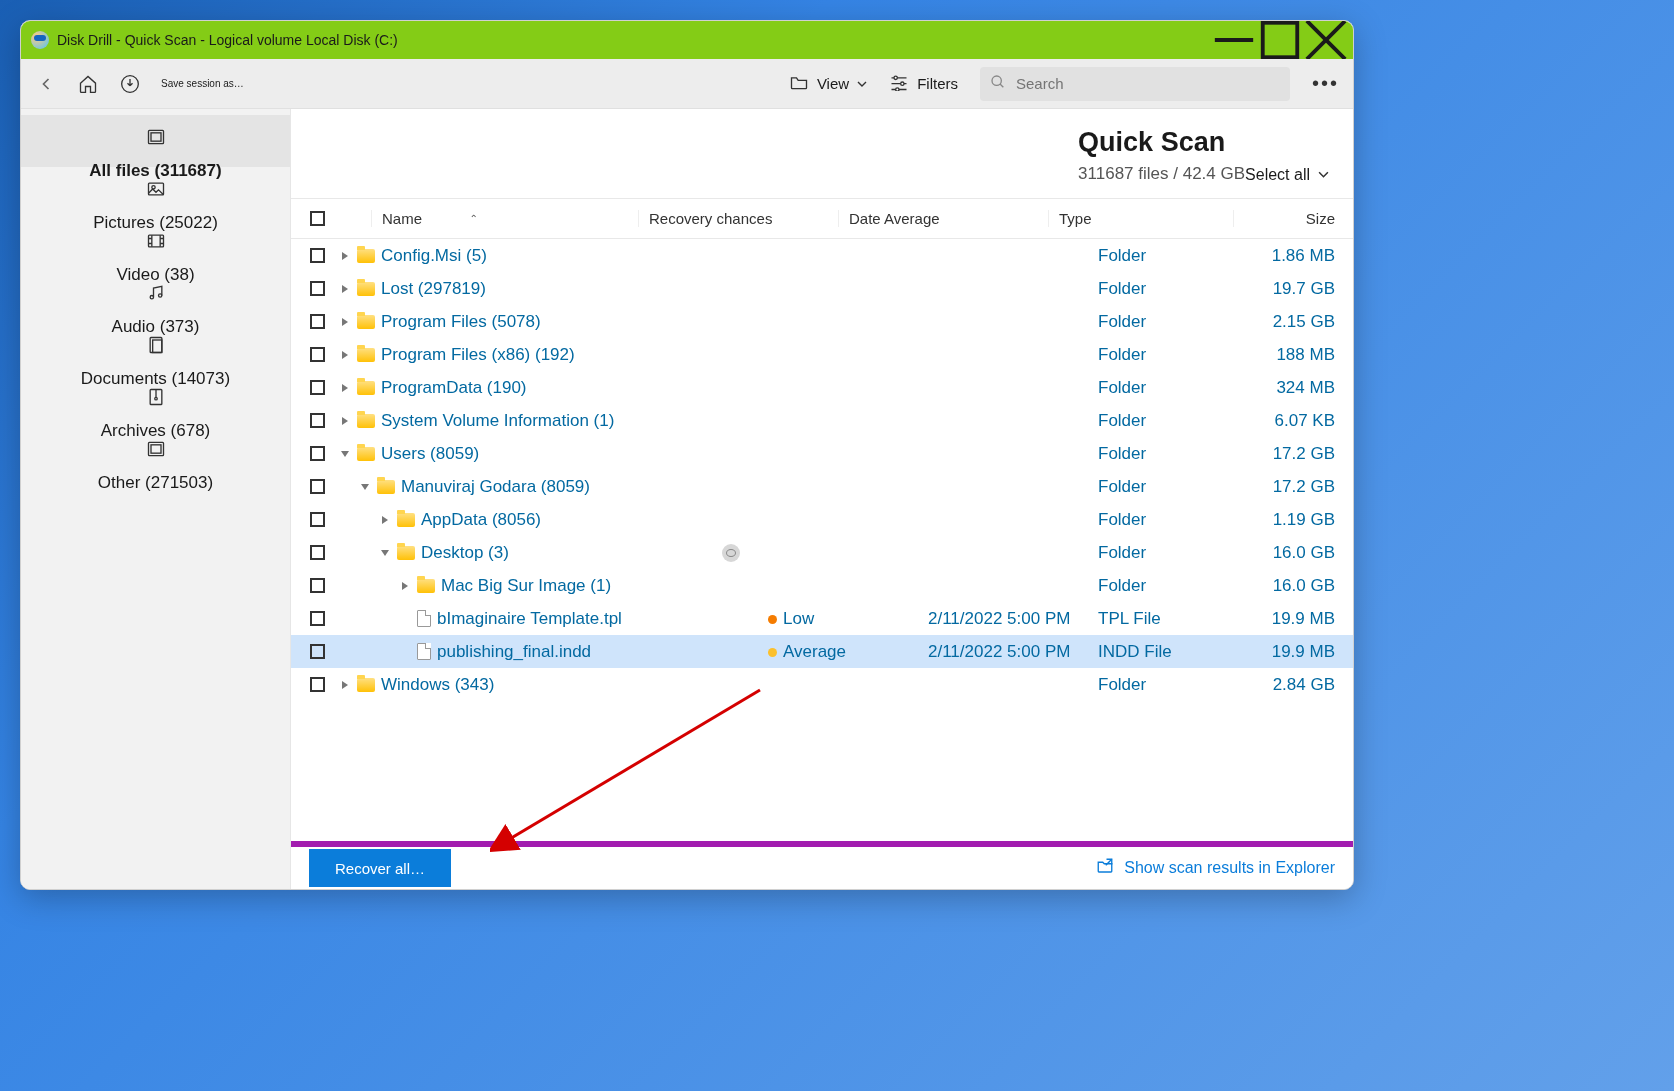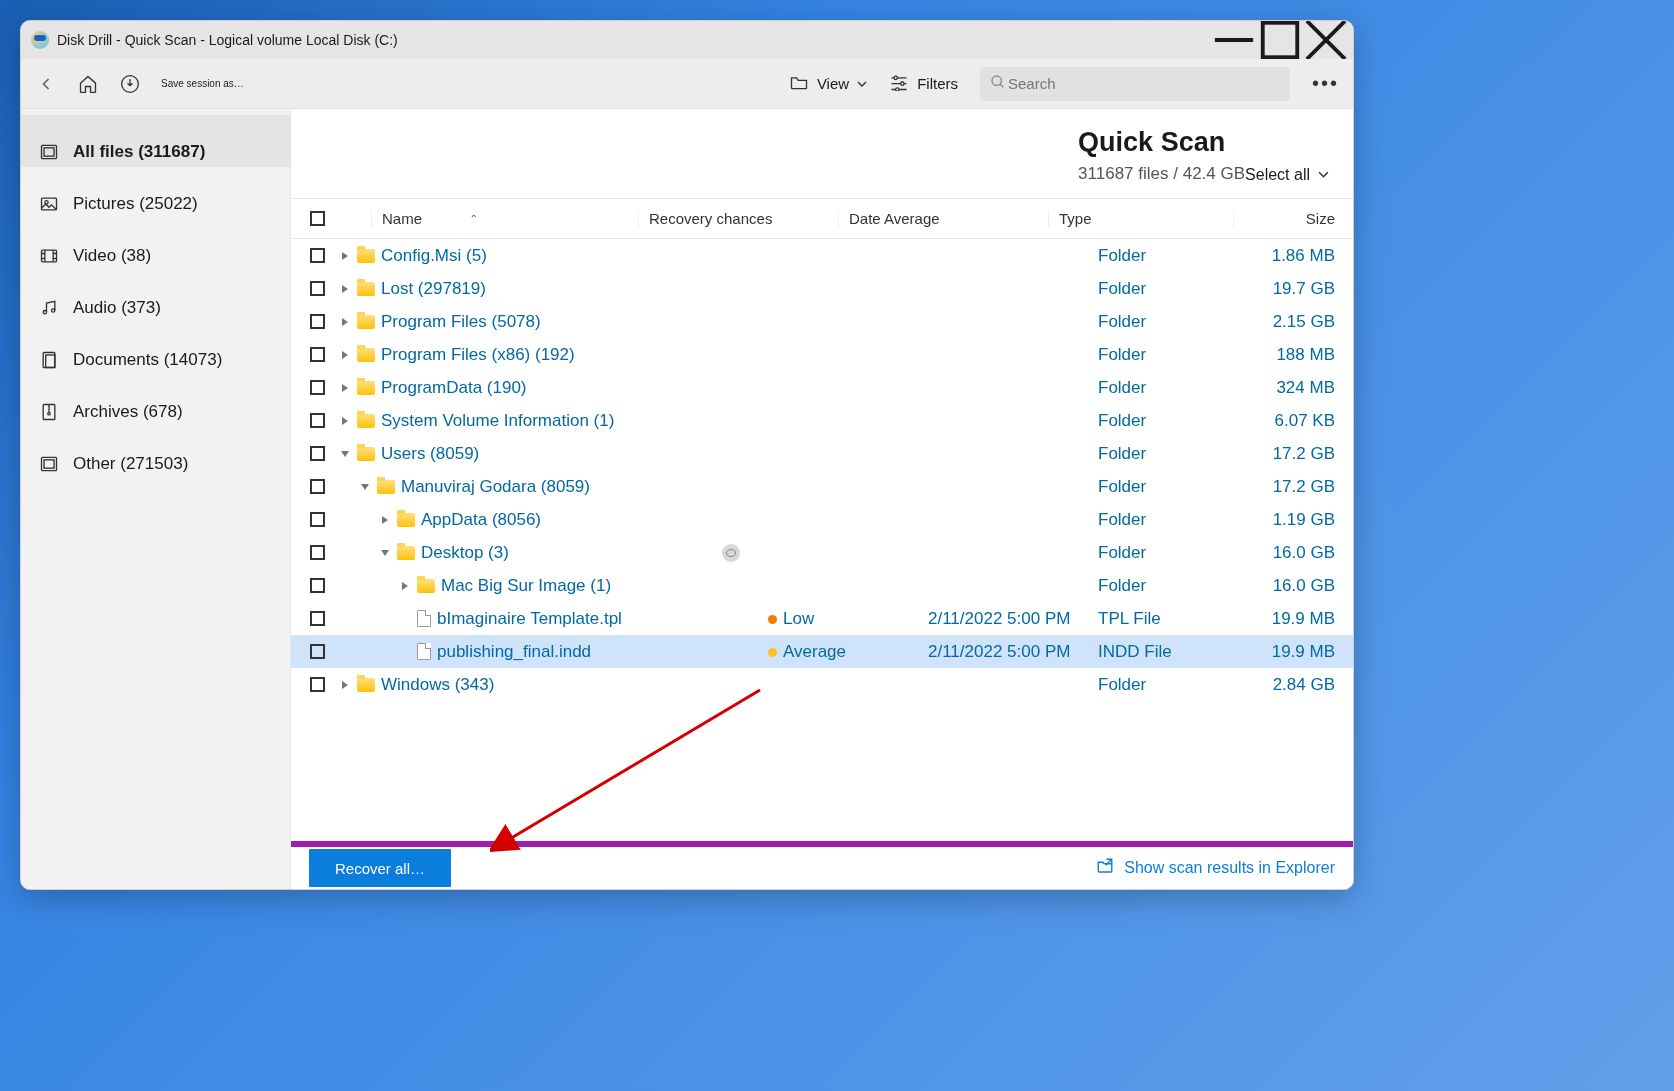--- a/index.html
+++ b/index.html
@@ -22,21 +22,21 @@
     flex-direction: column;
     overflow: hidden;
     border: 1px solid #d0d0d0;
   }
   
   .titlebar {
     height: 38px;
     display: flex;
     align-items: center;
     padding: 0 4px 0 10px;
-    background: #e5e5e5;
+    background: #84cc16;
     font-size: 14px;
     color: #1a1a1a;
   }
   .appicon {
     width: 18px; height: 18px; margin-right: 8px;
     background: radial-gradient(circle at 30% 30%, #ffcc80, #4fc3f7);
     border-radius: 50%;
     position: relative;
   }
   .appicon::after{content:"";position:absolute;left:3px;top:4px;width:12px;height:6px;background:#1565c0;border-radius:3px;}
@@ -52,33 +52,33 @@
     padding: 0 14px;
     gap: 20px;
   }
   .tool-ico { width:22px;height:22px;display:flex;align-items:center;justify-content:center;color:#333;cursor:pointer;}
   .tool-ico svg{width:20px;height:20px;}
   .save-session{font-size:10px;color:#1a1a1a;cursor:pointer;}
   .toolbar-right{margin-left:auto;display:flex;align-items:center;gap:22px;}
   .view-btn,.filters-btn{display:flex;align-items:center;gap:8px;font-size:15px;color:#1a1a1a;cursor:pointer;}
   .search-box{
     width:310px;height:34px;background:#e1e1e1;border-radius:4px;
-    display:flex;align-items:center;padding:0 10px;color:#888;
+    display:flex;align-items:center;padding:0 10px;gap:8px;color:#888;
   }
   .search-box input{border:none;background:transparent;outline:none;font-size:15px;flex:1;color:#333;}
   .more-btn{font-size:20px;color:#333;cursor:pointer;letter-spacing:2px;}
   
   .body{flex:1;display:flex;overflow:hidden;}
   .sidebar{
     width:270px;background:#f2f2f2;border-right:1px solid #e6e6e6;
     padding-top:6px;
   }
   .side-item{
-    height:52px;display:flex;align-items:flex-end;padding:5px 18px;gap:14px;
-    font-size:17px;color:#1a1a1a;cursor:pointer;
+    height:52px;display:flex;align-items:center;padding:12px 18px;gap:14px;
+    font-size:17px;color:#1a1a1a;cursor:pointer;flex-direction:column;
   }
   .side-item.active{background:#e4e4e4;font-weight:600;}
   .side-ico{width:20px;height:20px;display:flex;align-items:center;justify-content:center;color:#333;}
   .side-ico svg{width:20px;height:20px;}
   
   .main{flex:1;display:flex;flex-direction:column;overflow:hidden;background:#fff;}
   .main-header{
     padding:18px 24px 14px;border-bottom:1px solid #e8e8e8;
     display:flex;align-items:flex-end;justify-content:flex-end;
   }

